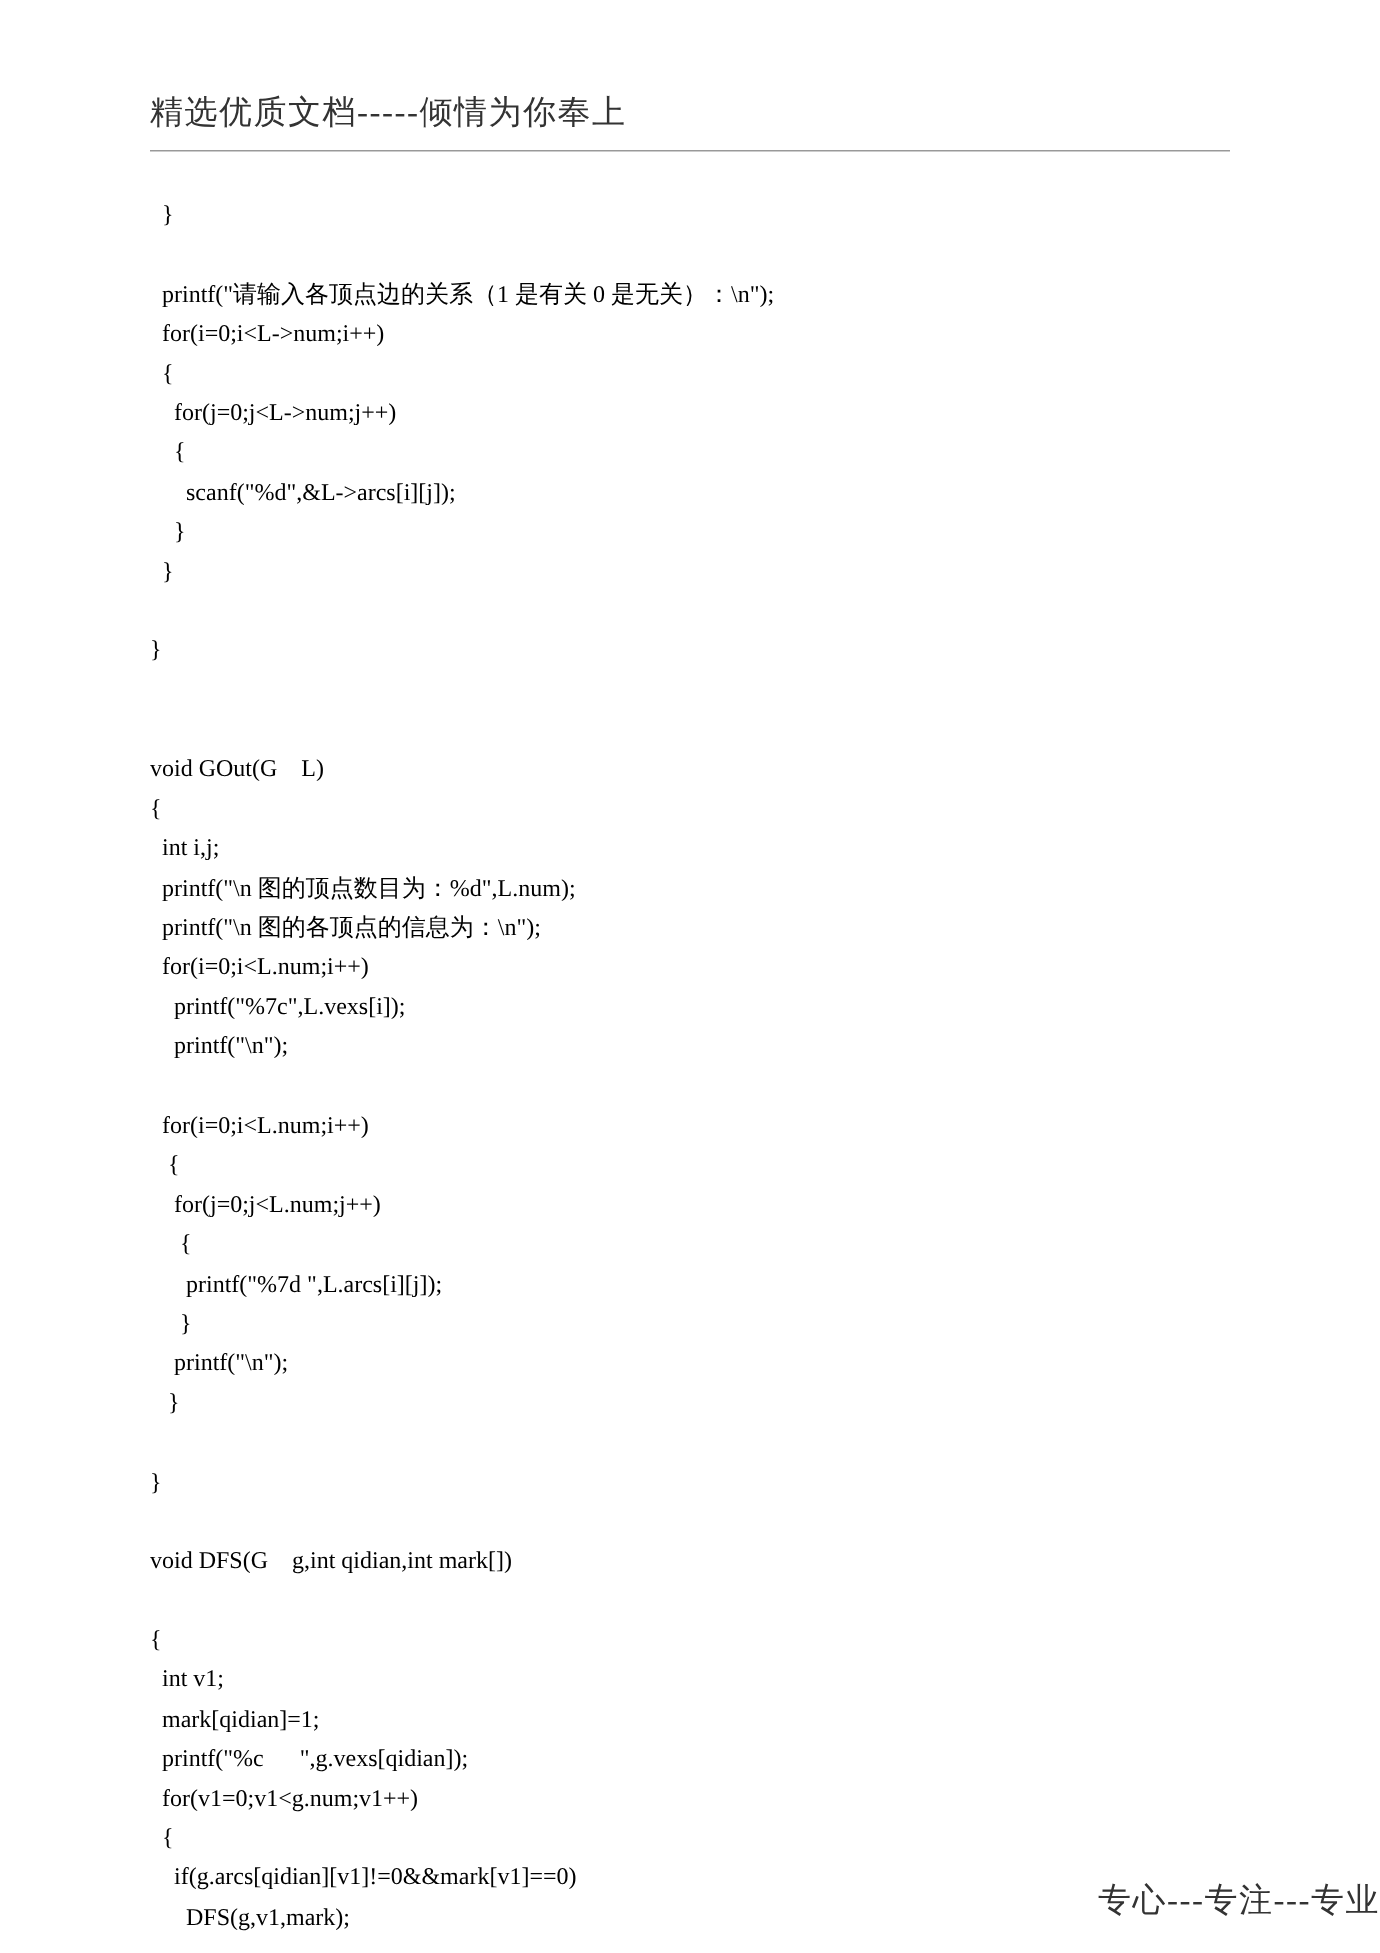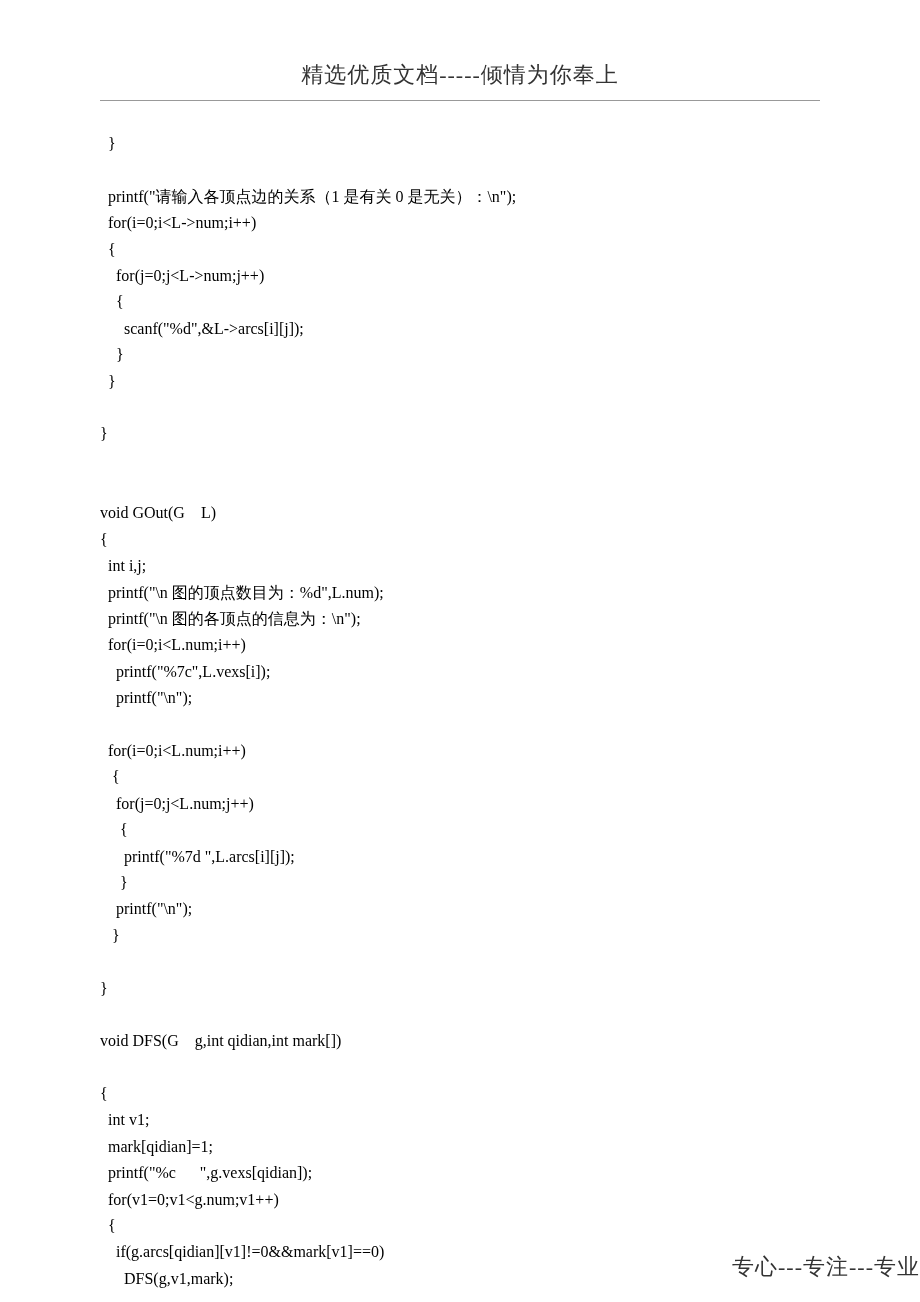--- a/index.html
+++ b/index.html
@@ -14,21 +14,20 @@
       margin: 0 auto;
       padding: 0;
     }
     .page {
       width: 920px;
       min-height: 1302px;
       padding: 60px 100px 40px 100px;
       position: relative;
     }
     .header {
-      text-align: center;
       font-size: 22px;
       color: #333;
       padding-bottom: 10px;
       border-bottom: 1px solid #999;
       margin-bottom: 30px;
       letter-spacing: 1px;
     }
     .code-body {
       font-size: 16px;
       line-height: 1.65;

